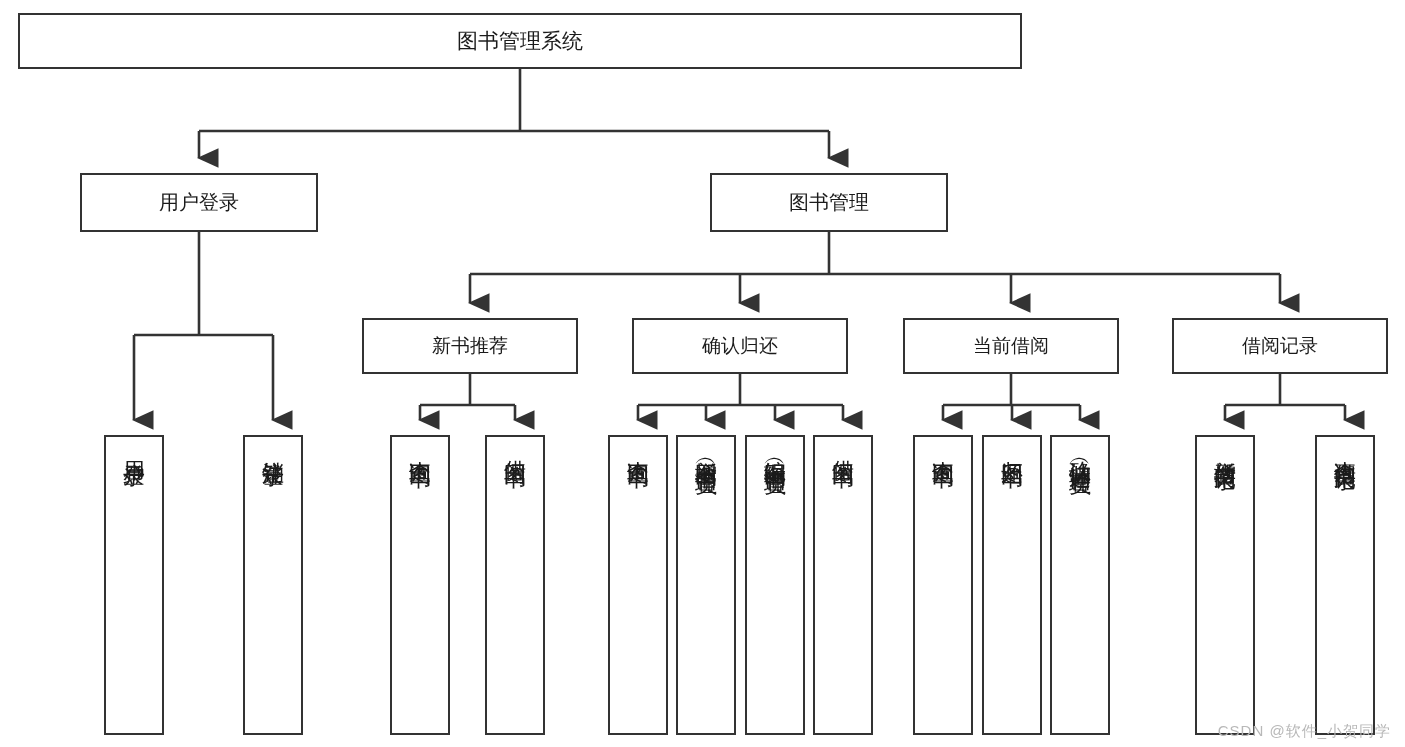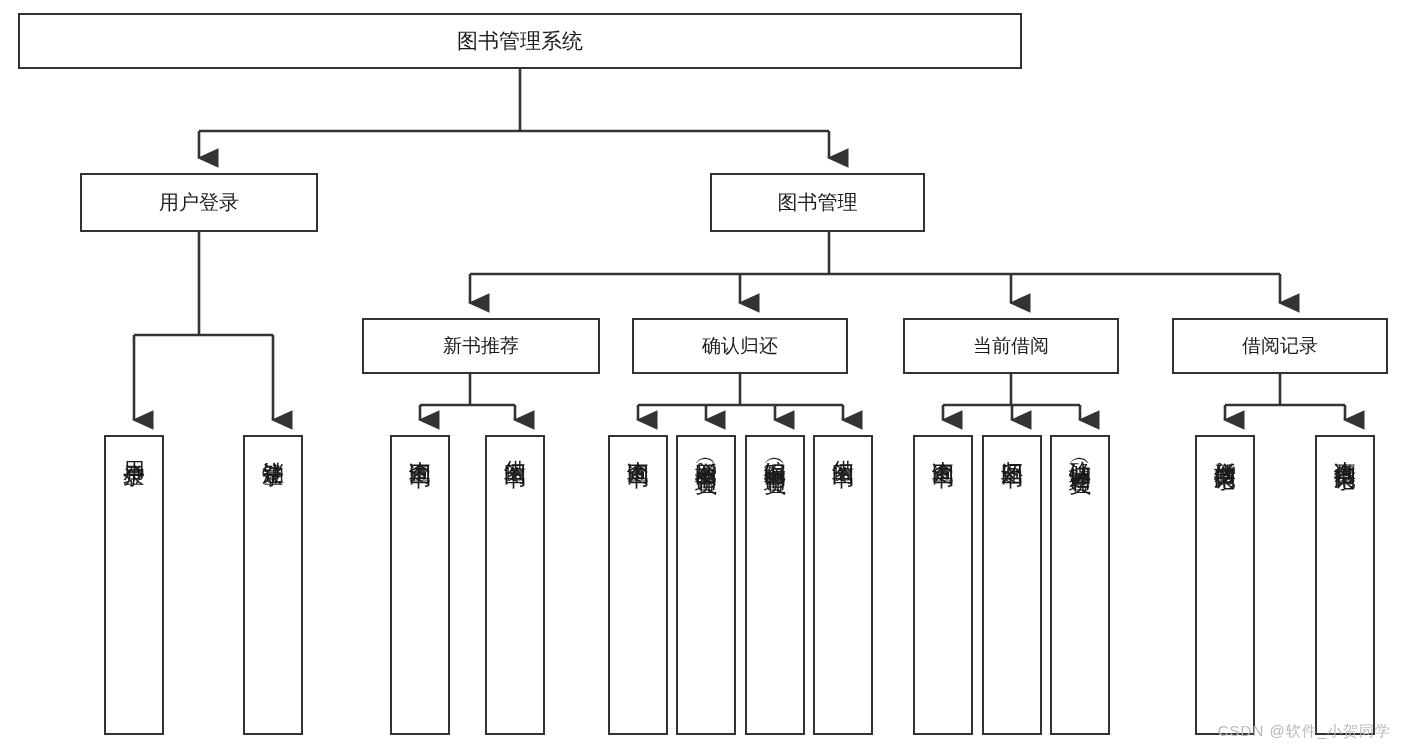--- a/index.html
+++ b/index.html
@@ -42,26 +42,26 @@
     white-space: nowrap;
   }
   
   #node-root { left: 18px; top: 13px; width: 1004px; height: 56px; }
   #node-root .label { font-size: 21px; }
 
   
   .lvl1 { height: 59px; }
   .lvl1 .label { font-size: 20px; }
   #node-user-login { left: 80px; top: 173px; width: 238px; }
-  #node-book-manage { left: 710px; top: 173px; width: 215px; }
+  #node-book-manage { left: 710px; top: 173px; width: 238px; }
 
   
   .lvl2 { height: 56px; }
   .lvl2 .label { font-size: 19px; }
-  #node-new-book-rec { left: 362px; top: 318px; width: 238px; }
+  #node-new-book-rec { left: 362px; top: 318px; width: 216px; }
   #node-book-borrow  { left: 632px; top: 318px; width: 216px; }
   #node-current-borrow { left: 903px; top: 318px; width: 216px; }
   #node-borrow-record { left: 1172px; top: 318px; width: 216px; }
 
   
   .leaf {
     top: 435px;
     height: 300px;
     width: 60px;
     align-items: flex-start;

